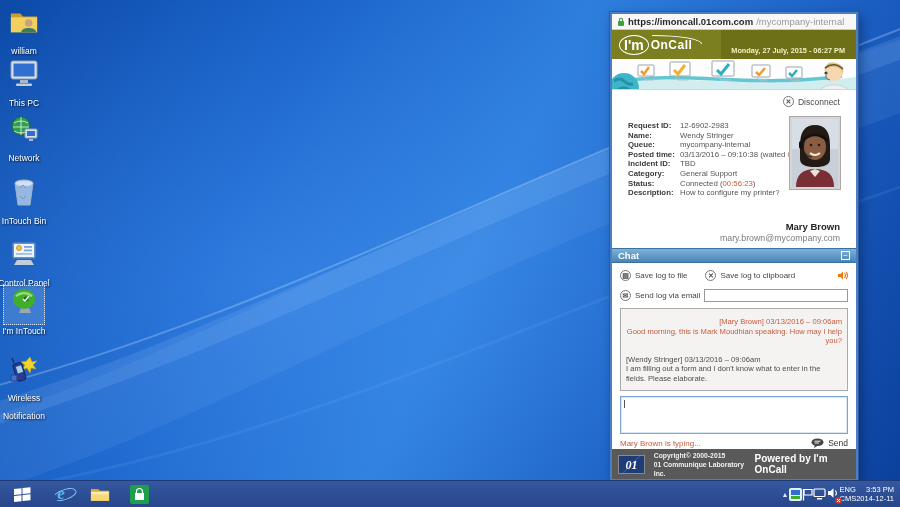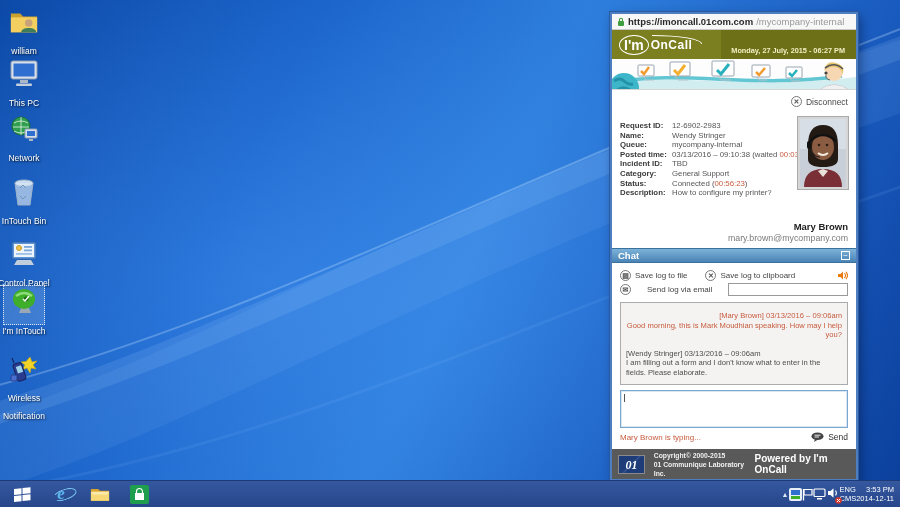--- a/index.html
+++ b/index.html
@@ -55,21 +55,21 @@
       padding:1px 4px; }
   .logo-oncall { color:#fff; font-size:12px; font-weight:bold; letter-spacing:.5px; position:relative; padding-right:8px; }
   .logo-oncall::after { content:""; position:absolute; right:-2px; top:-3px; width:100%; height:8px;
       border-top:1.5px solid #fff; border-right:1.5px solid #fff; border-radius:0 100% 0 0; }
   .dateband { position:absolute; right:0; top:0; width:135px; height:29px; background:#6d7017;
       display:flex; align-items:flex-end; justify-content:flex-end; padding:0 11px 4px 0; }
   .dateband span { color:#f3efc3; font-size:7.3px; font-weight:bold; }
 
   .banner { height:31px; background:#fff; overflow:hidden; border-bottom:1px solid #d5d5d5; }
 
-  .content { position:relative; padding:0 8px; }
+  .content { position:relative; padding:0 16px; }
   .disc-row { display:flex; justify-content:flex-end; align-items:center; gap:4px; margin-top:6px;
       font-size:8.5px; color:#4a4a4a; cursor:pointer; }
   .circle-ic { width:11px; height:11px; border:1px solid #777; border-radius:50%; color:#555;
       font-size:7px; line-height:9px; text-align:center; font-weight:bold; background:#fff; flex:none; }
 
   .req { margin-top:14px; position:relative; min-height:96px; }
   .req-row { display:flex; font-size:7.8px; line-height:9.6px; }
   .req-row .rl { width:52px; font-weight:bold; color:#3a3a3a; flex:none; }
   .req-row .rv { color:#555; white-space:nowrap; }
   .hl { color:#c75b3f; }
@@ -82,21 +82,21 @@
   .chat-header { margin-top:5px; height:15px; background:linear-gradient(#7db2d8,#4a84b6);
       border-top:1px solid #3a719f; border-bottom:1px solid #3a719f; display:flex; align-items:center;
       padding:0 6px; }
   .chat-header .ct { flex:1; color:#fff; font-size:9.5px; font-weight:bold; }
   .minbox { width:9px; height:9px; border:1px solid #fff; color:#fff; font-size:8px; line-height:7px;
       text-align:center; }
 
   .toolrow { display:flex; align-items:center; gap:4px; margin:7px 8px 0; font-size:8px; color:#444; }
   .toolrow .gap { width:10px; }
   .toolrow .spacer { flex:1; }
-  .emailrow { display:flex; align-items:center; gap:16px; margin:2px 8px 0; font-size:8px; color:#444; }
+  .emailrow { display:flex; align-items:center; gap:4px; margin:8px 8px 0; font-size:8px; color:#444; }
   .emailrow input { flex:1; height:13px; border:1px solid #999; font-size:8px; padding:0 2px;
       font-family:"Liberation Sans",sans-serif; }
 
   .chatlog { margin:6px 8px 0; height:83px; background:#f4f3f1; border:1px solid #ababab;
       padding:4px 5px; font-size:7.6px; line-height:9.6px; overflow:hidden; }
   .msg { margin-bottom:9px; }
   .msg.agent { color:#c75b3f; }
   .msg.customer { color:#4d4d4d; }
 
   .chatinput { margin:5px 8px 0; height:38px; border:1px solid #7ba7cf; box-shadow:inset 0 0 0 1px #d9e7f5;

